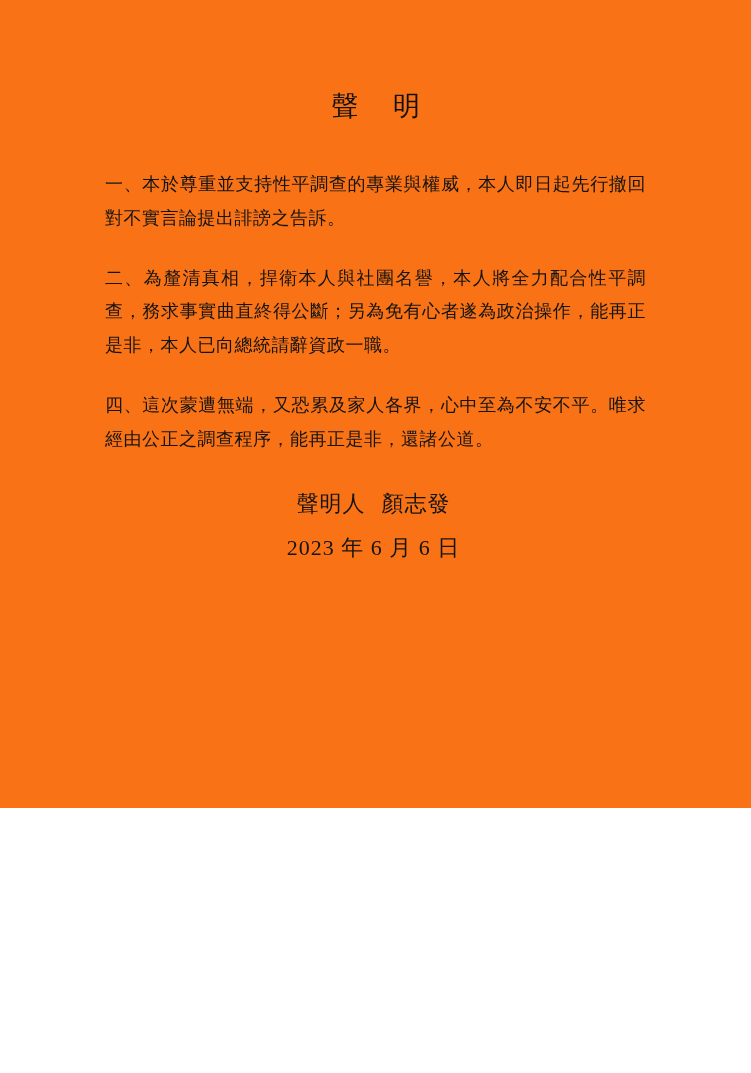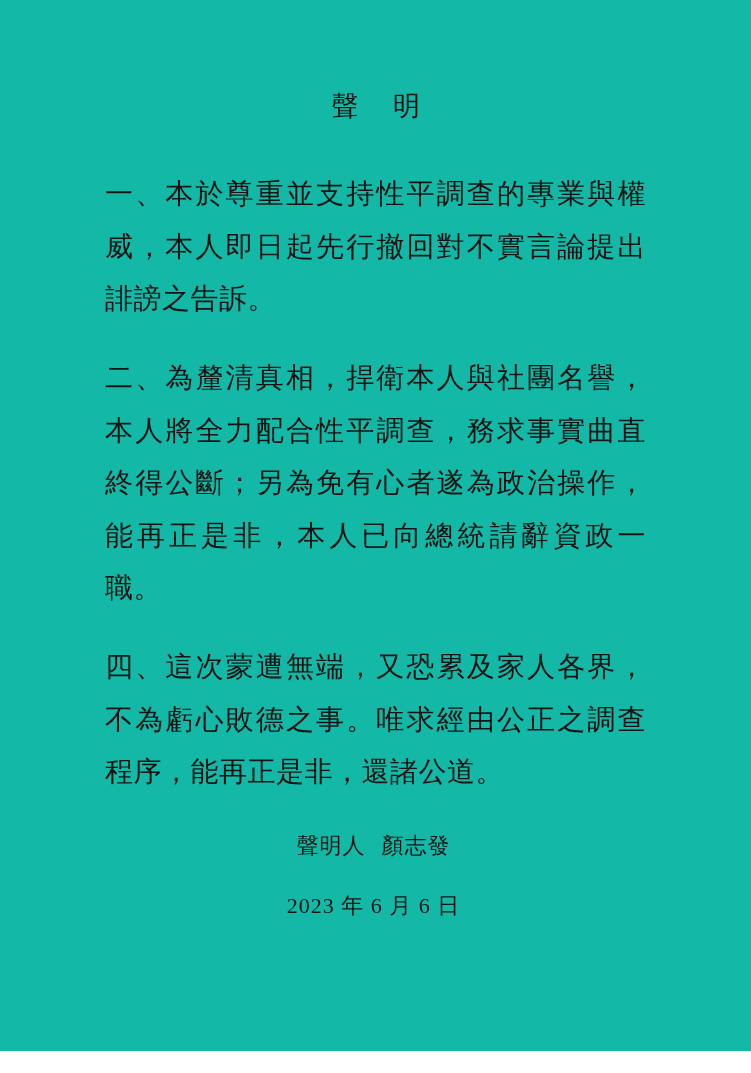--- a/index.html
+++ b/index.html
@@ -11,35 +11,35 @@
     width: 751px;
     height: 1073px;
     font-family: "Liberation Serif", "DejaVu Serif", serif;
     color: #1a1a1a;
     position: relative;
     overflow: hidden;
   }
   .page {
     box-sizing: border-box;
     width: 751px;
-    height: 1051px;
+    height: 808px;
     padding: 88px 105px 40px 105px;
-    background: #14b8a6;
+    background: #f97316;
   }
   .doc-title {
     text-align: center;
     font-size: 27px;
     letter-spacing: 14px;
     font-weight: 500;
     margin: 0 0 44px 0;
     padding-left: 14px;
     color: #111;
   }
   .para {
-    font-size: 28px;
+    font-size: 18px;
     line-height: 1.88;
     text-align: justify;
     text-justify: inter-ideograph;
     margin: 0 0 26px 0;
     color: #141414;
     letter-spacing: 0.5px;
   }
   .para:last-of-type {
     margin-bottom: 18px;
   }
@@ -55,33 +55,33 @@
     color: #141414;
   }
   .signer .signer-name {
     margin-left: 16px;
   }
   .doc-date {
     font-size: 22px;
     line-height: 1.9;
     letter-spacing: 1px;
     color: #141414;
-    margin-top: 18px;
+    margin-top: 2px;
   }
 </style>
 </head>
 <body>
 
 <div class="page">
 
   <h1 class="doc-title">聲 明</h1>
 
   <p class="para">一、本於尊重並支持性平調查的專業與權威，本人即日起先行撤回對不實言論提出誹謗之告訴。</p>
   <p class="para">二、為釐清真相，捍衛本人與社團名譽，本人將全力配合性平調查，務求事實曲直終得公斷；另為免有心者遂為政治操作，能再正是非，本人已向總統請辭資政一職。</p>
-  <p class="para">四、這次蒙遭無端，又恐累及家人各界，不為虧心敗德之事。唯求經由公正之調查程序，能再正是非，還諸公道。</p>
+  <p class="para">四、這次蒙遭無端，又恐累及家人各界，心中至為不安不平。唯求經由公正之調查程序，能再正是非，還諸公道。</p>
 
   <div class="signature-block">
     <div class="signer">
       <span>聲明人</span><span class="signer-name">顏志發</span>
     </div>
     <div class="doc-date">2023 年 6 月 6 日</div>
   </div>
 
 </div>
 

